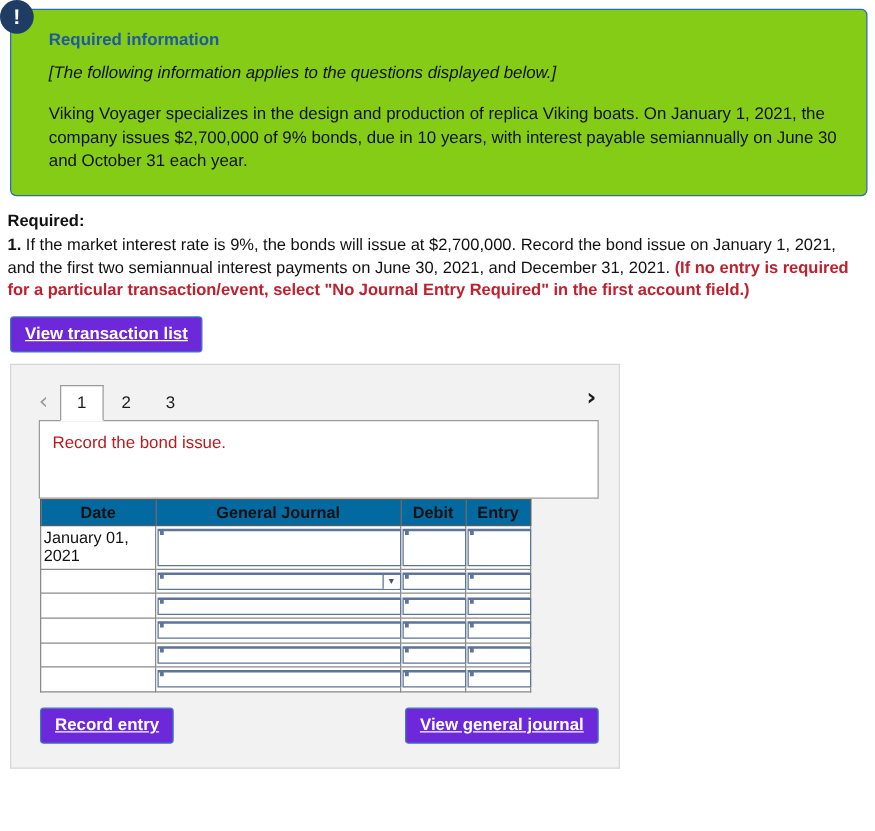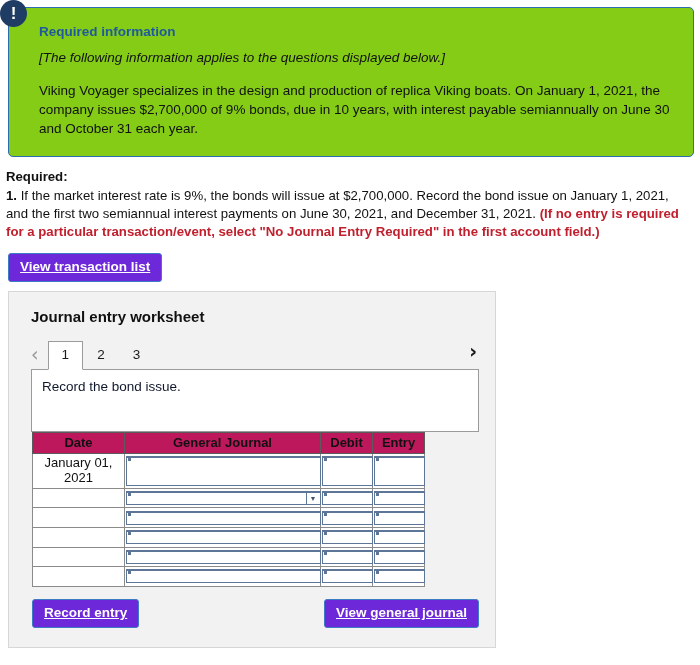--- a/index.html
+++ b/index.html
@@ -154,62 +154,62 @@
     z-index: 3;
     margin-bottom: -1px;
   }
 
   .prompt-box {
     border: 1px solid #9b9b9b;
     background: #ffffff;
     height: 63px;
     padding: 9px 10px;
     font-size: 13.5px;
-    color: #0f172a;
+    color: #b91c1c;
     margin: 0 0 0 2px;
     position: relative;
     z-index: 1;
   }
 
   .note {
     color: #b02a30;
     font-size: 13.5px;
     margin: 9px 0 7px 3px;
   }
 
   
   .jtable {
     border-collapse: collapse;
     width: 392px;
     margin-left: 3px;
     table-layout: fixed;
     border: 1px solid #7a7a7a;
   }
   .jtable th {
-    background: #be185d;
+    background: #0369a1;
     border: 1px solid #5b5b5b;
     color: #111111;
     font-size: 13px;
     font-weight: bold;
     padding: 2px 0 3px 0;
     font-family: "Liberation Sans", sans-serif;
   }
   .jtable td {
     border: 1px solid #8a8a8a;
     padding: 0;
     background: #ffffff;
     vertical-align: middle;
   }
   .col-date   { width: 92px; }
   .col-gj     { width: 196px; }
   .col-debit  { width: 52px; }
   .col-credit { width: 52px; }
 
   .date-cell {
-    text-align: center;
+    text-align: left;
     font-size: 13px;
     color: #111111;
     padding: 2px 2px;
     line-height: 1.12;
   }
   .cellinput {
     display: block;
     width: 100%;
     height: 14px;
     border: 1px solid #5d7596;
@@ -275,21 +275,20 @@
   <span>If the market interest rate is 9%, the bonds will issue at $2,700,000. Record the bond issue on January 1, 2021, and the first two semiannual interest payments on June 30, 2021, and December 31, 2021.</span>
   <span class="red-bold">(If no entry is required for a particular transaction/event, select "No Journal Entry Required" in the first account field.)</span>
 </div>
 
 <div class="view-transaction-wrap">
   <button class="btn">View transaction list</button>
 </div>
 
 <div class="worksheet">
 
-  <div class="ws-title">Journal entry worksheet</div>
 
   <div class="pager">
     <span class="chev chev-left">‹</span>
     <div class="tab active">1</div>
     <div class="tab">2</div>
     <div class="tab">3</div>
     <span class="chev chev-right">›</span>
   </div>
 
   <div class="prompt-box">Record the bond issue.</div>

